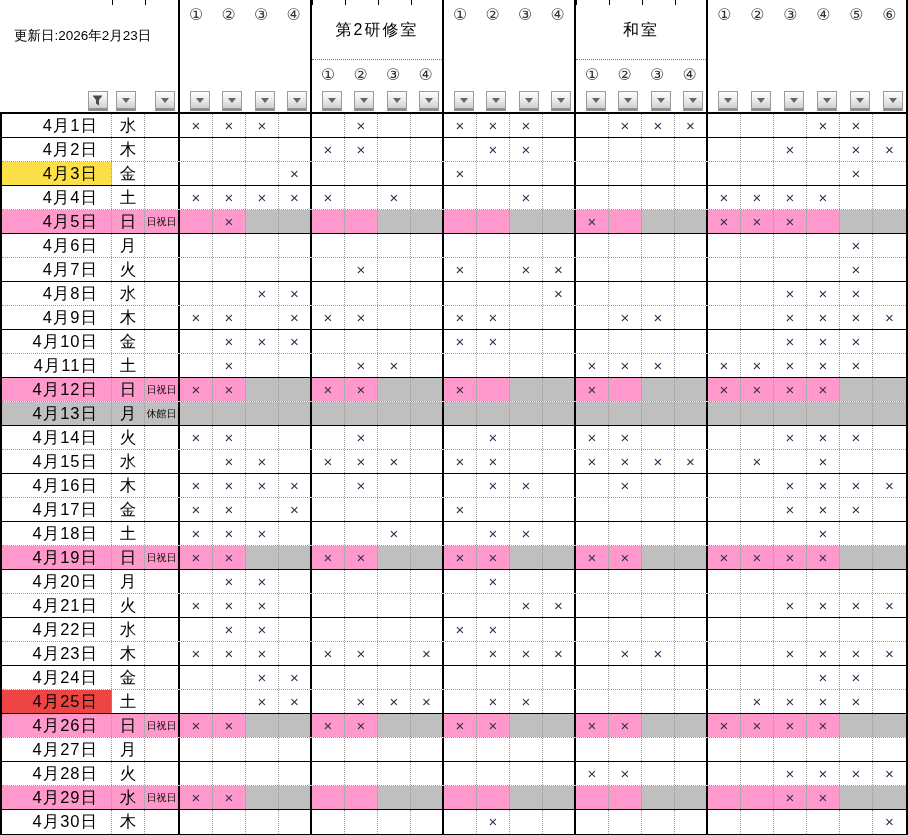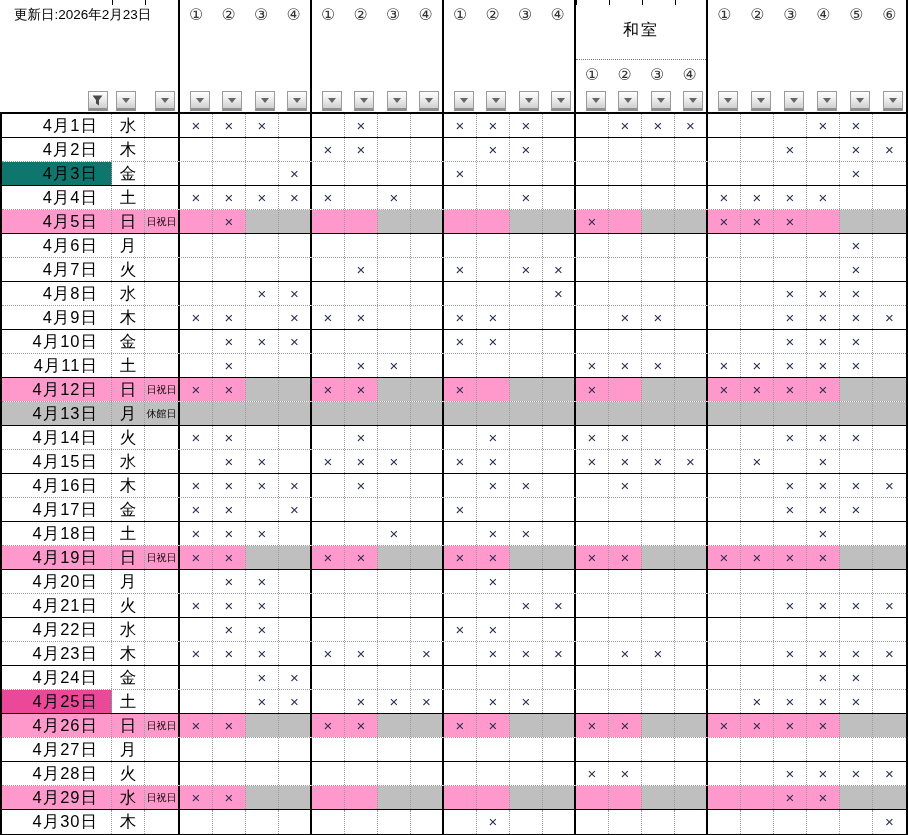--- a/index.html
+++ b/index.html
@@ -5,21 +5,21 @@
   html,body { margin:0; padding:0; background:#fff; }
   * { box-sizing:border-box; }
   .sheet {
     width:908px; height:836px; background:#fff; position:relative;
     font-family:"Liberation Sans","DejaVu Sans",sans-serif; color:#000;
     overflow:hidden;
   }
   
   .header { display:flex; height:88px; }
   .updated {
-    width:180px; border-right:2px solid #000; padding:6px 0 0 14px;
+    width:180px; border-right:2px solid #000; padding:27px 0 0 14px;
     font-size:13.5px; position:relative;
   }
   .updated .tick { position:absolute; top:0; width:1px; height:5px; background:#000; }
   .groups { display:flex; }
   .group { display:flex; flex-direction:column; border-right:2px solid #000; }
   .group .title {
     height:60px; display:flex; align-items:center; justify-content:center;
     font-size:16px; letter-spacing:2px; line-height:1.25;
     border-bottom:1px dotted #777; white-space:pre-line; text-align:center;
     background:repeating-linear-gradient(90deg,#000 0 1px,transparent 1px 33px);
@@ -71,20 +71,21 @@
     <div class="groups" id="groups">
         <div class="group" style="width: 132px;">
           <div class="slots">
             <div class="slot-head">①</div>
             <div class="slot-head">②</div>
             <div class="slot-head">③</div>
             <div class="slot-head">④</div>
           </div>
         </div>
         <div class="group" style="width: 132px;">
+          <div class="title">第2研修室</div>
           <div class="slots">
             <div class="slot-head">①</div>
             <div class="slot-head">②</div>
             <div class="slot-head">③</div>
             <div class="slot-head">④</div>
           </div>
         </div>
         <div class="group" style="width: 132px;">
           <div class="slots">
             <div class="slot-head">①</div>
@@ -304,21 +305,21 @@
         <div class="c c-slot" style="background: rgb(255, 255, 255);"></div>
         <div class="c c-slot gend" style="background: rgb(255, 255, 255);"></div>
         <div class="c c-slot" style="background: rgb(255, 255, 255);"></div>
         <div class="c c-slot" style="background: rgb(255, 255, 255);"></div>
         <div class="c c-slot" style="background: rgb(255, 255, 255); color: rgb(46, 46, 84);">×</div>
         <div class="c c-slot" style="background: rgb(255, 255, 255);"></div>
         <div class="c c-slot" style="background: rgb(255, 255, 255); color: rgb(46, 46, 84);">×</div>
         <div class="c c-slot last" style="background: rgb(255, 255, 255); color: rgb(46, 46, 84);">×</div>
       </div>
       <div class="row solid">
-        <div class="c c-date" style="background: #0f766e;">4月3日</div>
+        <div class="c c-date" style="background: #fde047;">4月3日</div>
         <div class="c c-day" style="background: rgb(255, 255, 255);">金</div>
         <div class="c c-note" style="background: rgb(255, 255, 255);"></div>
         <div class="c c-slot" style="background: rgb(255, 255, 255);"></div>
         <div class="c c-slot" style="background: rgb(255, 255, 255);"></div>
         <div class="c c-slot" style="background: rgb(255, 255, 255);"></div>
         <div class="c c-slot gend" style="background: rgb(255, 255, 255); color: rgb(46, 46, 84);">×</div>
         <div class="c c-slot" style="background: rgb(255, 255, 255);"></div>
         <div class="c c-slot" style="background: rgb(255, 255, 255);"></div>
         <div class="c c-slot" style="background: rgb(255, 255, 255);"></div>
         <div class="c c-slot gend" style="background: rgb(255, 255, 255);"></div>
@@ -898,21 +899,21 @@
         <div class="c c-slot" style="background: rgb(255, 255, 255);"></div>
         <div class="c c-slot gend" style="background: rgb(255, 255, 255);"></div>
         <div class="c c-slot" style="background: rgb(255, 255, 255);"></div>
         <div class="c c-slot" style="background: rgb(255, 255, 255);"></div>
         <div class="c c-slot" style="background: rgb(255, 255, 255);"></div>
         <div class="c c-slot" style="background: rgb(255, 255, 255); color: rgb(46, 46, 84);">×</div>
         <div class="c c-slot" style="background: rgb(255, 255, 255); color: rgb(46, 46, 84);">×</div>
         <div class="c c-slot last" style="background: rgb(255, 255, 255);"></div>
       </div>
       <div class="row solid">
-        <div class="c c-date" style="background: #ec4899;">4月25日</div>
+        <div class="c c-date" style="background: #ef4444;">4月25日</div>
         <div class="c c-day" style="background: rgb(255, 255, 255);">土</div>
         <div class="c c-note" style="background: rgb(255, 255, 255);"></div>
         <div class="c c-slot" style="background: rgb(255, 255, 255);"></div>
         <div class="c c-slot" style="background: rgb(255, 255, 255);"></div>
         <div class="c c-slot" style="background: rgb(255, 255, 255); color: rgb(46, 46, 84);">×</div>
         <div class="c c-slot gend" style="background: rgb(255, 255, 255); color: rgb(46, 46, 84);">×</div>
         <div class="c c-slot" style="background: rgb(255, 255, 255);"></div>
         <div class="c c-slot" style="background: rgb(255, 255, 255); color: rgb(46, 46, 84);">×</div>
         <div class="c c-slot" style="background: rgb(255, 255, 255); color: rgb(46, 46, 84);">×</div>
         <div class="c c-slot gend" style="background: rgb(255, 255, 255); color: rgb(46, 46, 84);">×</div>

